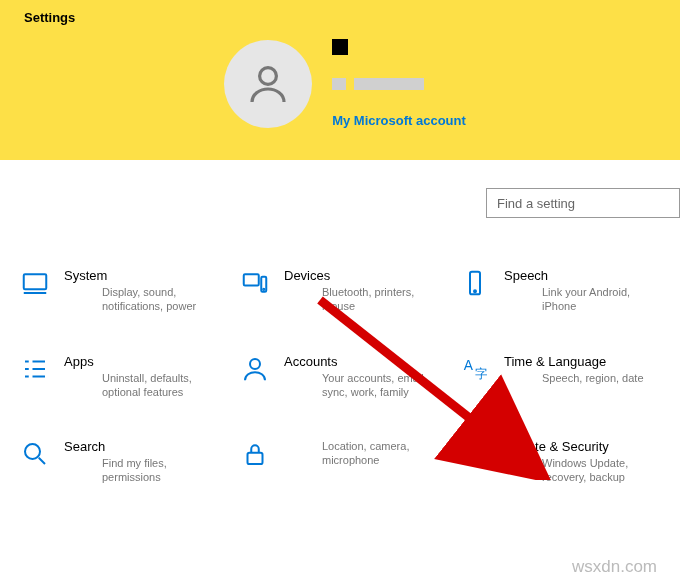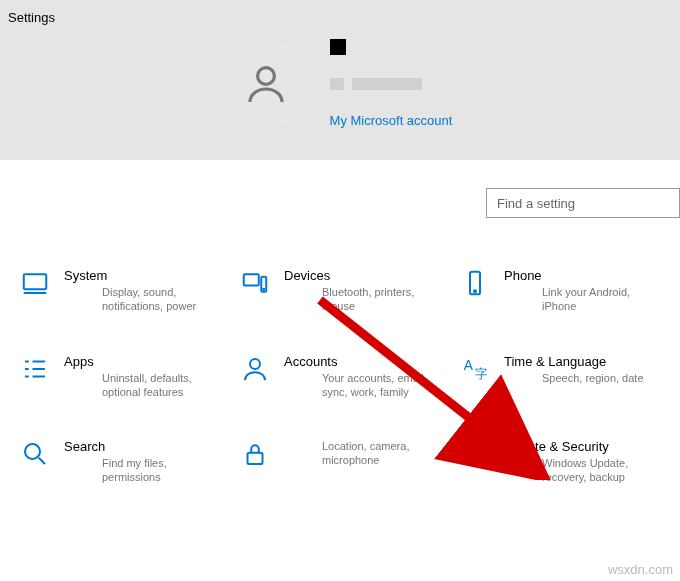--- a/index.html
+++ b/index.html
@@ -1,36 +1,36 @@
 <!DOCTYPE html>
 <html><head>
   <meta charset="utf-8">
   <style>
     * { margin: 0; padding: 0; box-sizing: border-box; font-family: "Segoe UI", sans-serif; }
     body { width: 680px; height: 581px; background: #fff; overflow: hidden; position: relative; }
-    .header-bar { background: #e5e5e5; padding: 10px 14px 0 8px; height: 160px; }
+    .header-bar { background: #fde047; padding: 10px 14px 0 24px; height: 160px; font-weight: bold; }
     .title { font-size: 13px; color: #000; }
     .profile-area { display: flex; align-items: center; justify-content: center; margin-top: 14px; gap: 20px; }
     .avatar-circle { width: 88px; height: 88px; border-radius: 50%; background: #e6e6e6; display: flex; align-items: center; justify-content: center; }
     .profile-text { display: flex; flex-direction: column; gap: 23px; }
     .redact-row { display: flex; gap: 8px; align-items: center; }
     .redact-block { background: #000; opacity: 1; }
     .redact-gray { background: #d0d0d0; }
     .ms-link { color: #0078d7; font-size: 13px; }
     .search-row { display: flex; justify-content: flex-end; padding: 28px 0 0 0; }
     .search-box { width: 194px; height: 30px; border: 1px solid #999; font-size: 13px; padding: 0 10px; color: #666; display: flex; align-items: center; }
     .grid { display: grid; grid-template-columns: repeat(3, 1fr); gap: 40px 20px; padding: 50px 20px 0 20px; }
     .tile { display: flex; gap: 14px; cursor: pointer; }
     .tile-icon { width: 30px; height: 30px; flex-shrink: 0; color: #0078d7; }
     .tile-icon svg { width: 100%; height: 100%; }
     .tile-text { display: flex; flex-direction: column; gap: 2px; }
     .tile-title { font-size: 13px; color: #000; }
     .tile-desc { font-size: 11px; color: #777; line-height: 1.3; max-width: 140px; margin-left: 38px; }
     .arrow-annotation { position: absolute; left: 310px; top: 290px; width: 260px; height: 190px; pointer-events: none; }
-    .watermark { position: absolute; right: 7px; bottom: 4px; font-size: 13px; color: #bbb; }
+    .watermark { position: absolute; right: 23px; bottom: 4px; font-size: 17px; color: #bbb; }
   </style>
 </head>
 <body>
 
 <div class="header-bar">
   <div class="title">Settings</div>
   <div class="profile-area">
     <div class="avatar-circle">
       <svg viewBox="0 0 24 24" width="48" height="48" fill="none" stroke="#777" stroke-width="1.6">
         <circle cx="12" cy="8" r="4.2"></circle>
@@ -86,21 +86,21 @@
   </div>
 
   <div class="tile">
     <div class="tile-icon">
       <svg viewBox="0 0 24 24" fill="none" stroke="currentColor" stroke-width="1.6">
           <rect x="8" y="3" width="8" height="18" rx="1.5"></rect>
           <circle cx="12" cy="18.5" r="0.8" fill="currentColor"></circle>
         </svg>
     </div>
     <div class="tile-text">
-      <div class="tile-title">Phone</div>
+      <div class="tile-title">Speech</div>
       <div class="tile-desc">Link your Android, iPhone</div>
     </div>
   </div>
 
   <div class="tile">
     <div class="tile-icon">
       <svg viewBox="0 0 24 24" fill="none" stroke="currentColor" stroke-width="1.6">
           <path d="M4 6h3M4 12h3M4 18h3"></path>
           <path d="M10 6h10M10 12h10M10 18h10"></path>
         </svg>

